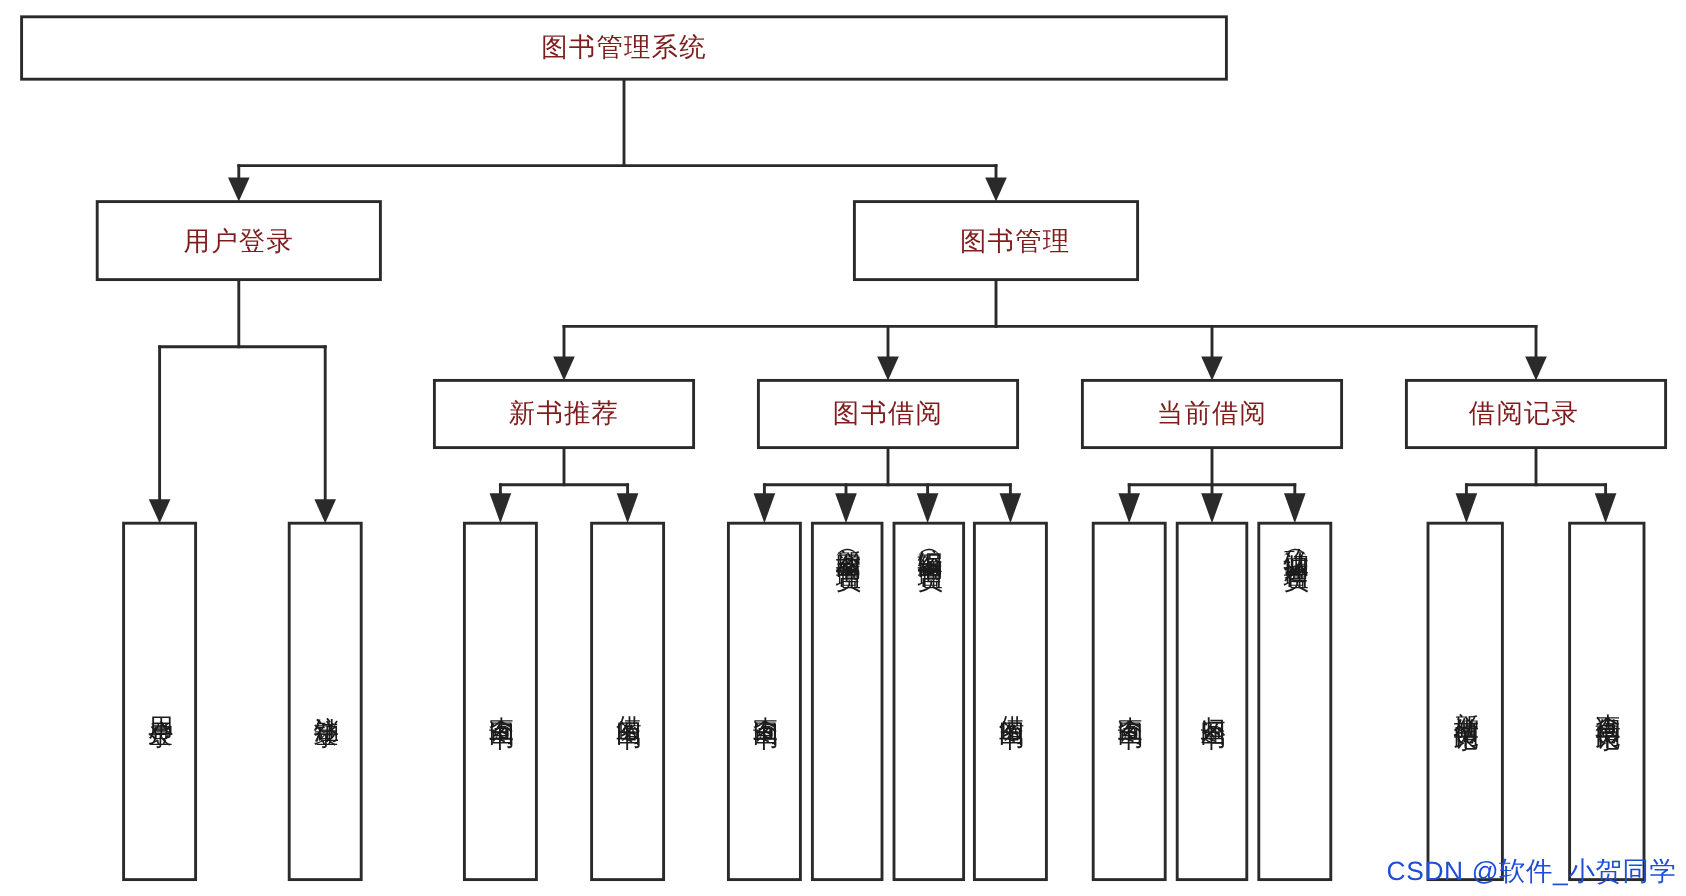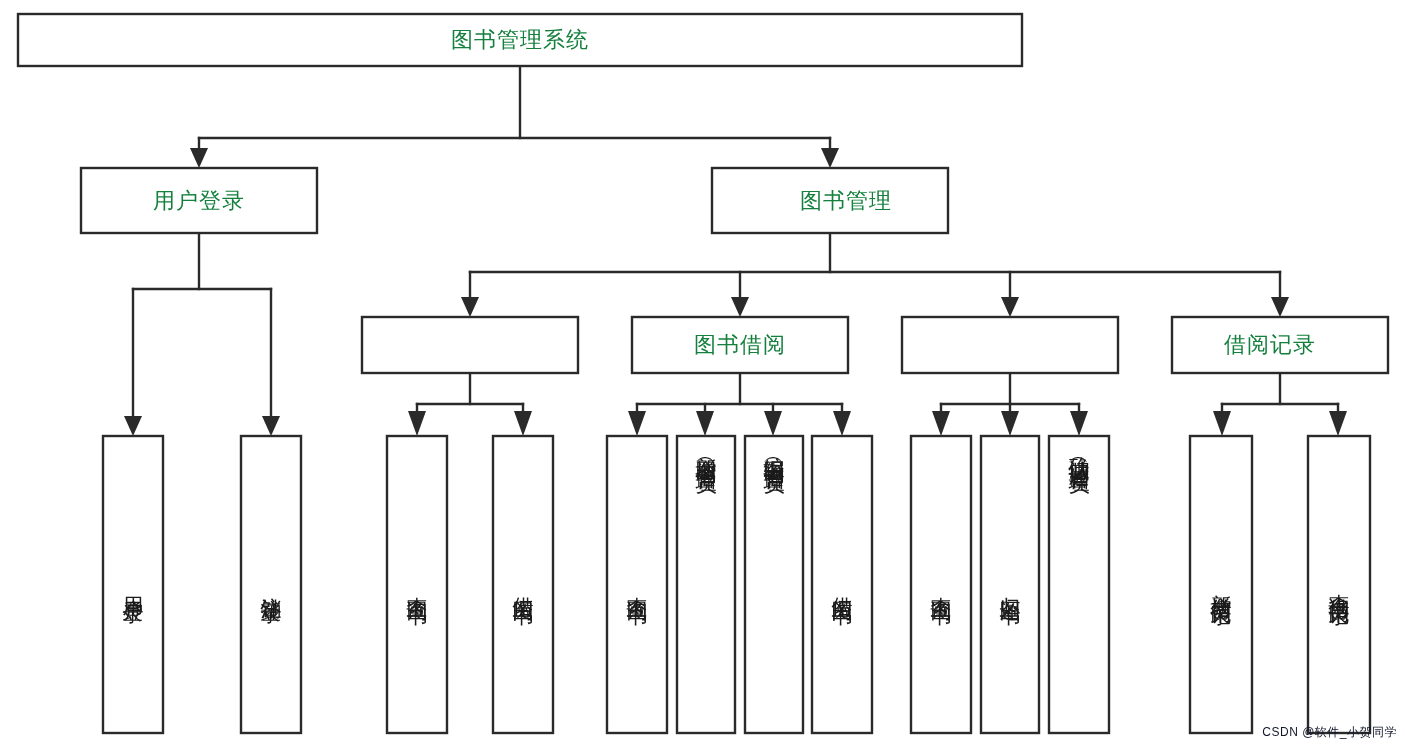--- a/index.html
+++ b/index.html
@@ -62,31 +62,31 @@
   .hlabel-wrap {
     position: absolute;
     display: flex;
     align-items: center;
     justify-content: center;
     pointer-events: none;
   }
   .hlabel-text {
     font-family: "Liberation Sans", "DejaVu Sans", sans-serif;
     font-size: 22px;
-    color: #15803d;
+    color: #7f1d1d;
     white-space: nowrap;
     letter-spacing: 1px;
   }
   #watermark {
     position: absolute;
     right: 8px;
     bottom: 6px;
     font-family: "Liberation Sans", "DejaVu Sans", sans-serif;
-    font-size: 12px;
-    color: #0f172a;
+    font-size: 22px;
+    color: #1d4ed8;
     letter-spacing: 0.5px;
     user-select: none;
     white-space: nowrap;
   }
 </style>
 </head>
 <body>
 
 <div id="diagram-root">
 
@@ -190,25 +190,31 @@
   </div>
 
   <div class="hlabel-wrap" style="left:81px; top:168px; width:236px; height:65px;">
     <span class="hlabel-text">用户登录</span>
   </div>
 
   <div class="hlabel-wrap" style="left:712px; top:168px; width:268px; height:65px;">
     <span class="hlabel-text">图书管理</span>
   </div>
 
+  <div class="hlabel-wrap" style="left:362px; top:317px; width:216px; height:56px;">
+    <span class="hlabel-text">新书推荐</span>
+  </div>
 
   <div class="hlabel-wrap" style="left:632px; top:317px; width:216px; height:56px;">
     <span class="hlabel-text">图书借阅</span>
   </div>
 
+  <div class="hlabel-wrap" style="left:902px; top:317px; width:216px; height:56px;">
+    <span class="hlabel-text">当前借阅</span>
+  </div>
 
   <div class="hlabel-wrap" style="left:1172px; top:317px; width:196px; height:56px;">
     <span class="hlabel-text">借阅记录</span>
   </div>
 
   <div class="vlabel-wrap" style="left:103px; top:436px; width:60px; height:297px;">
     <span class="vlabel-text">用户登录</span>
   </div>
 
   <div class="vlabel-wrap" style="left:241px; top:436px; width:60px; height:297px;">

